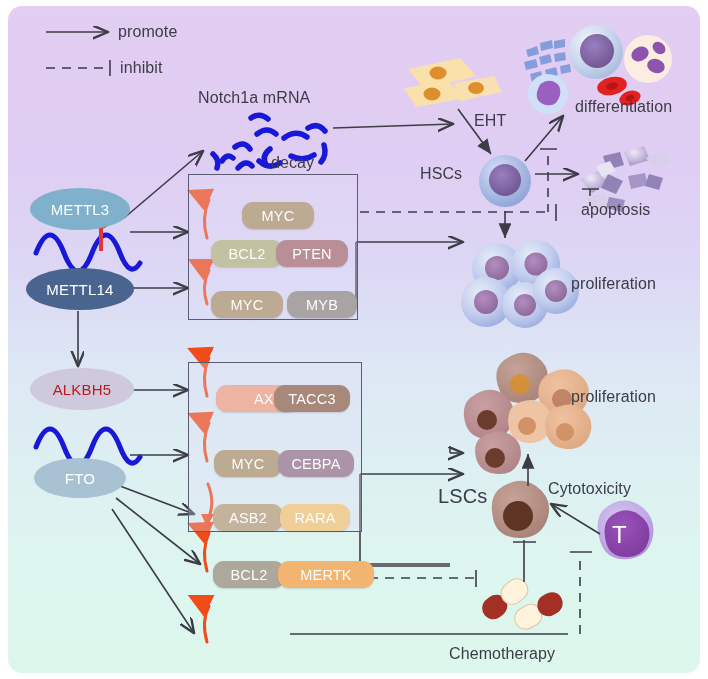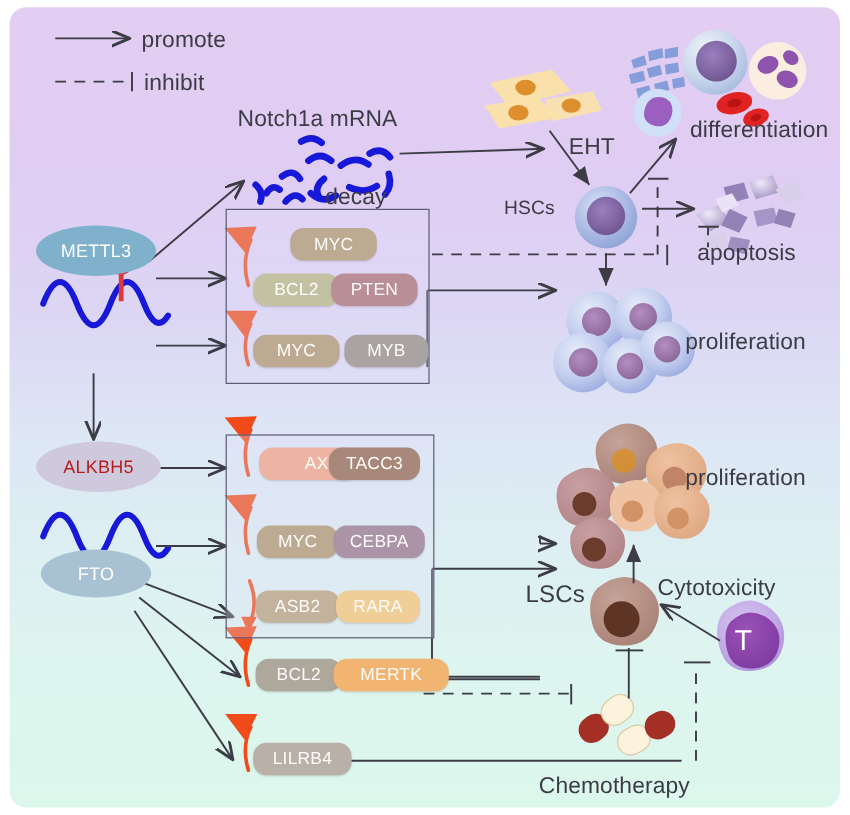--- a/index.html
+++ b/index.html
@@ -1,24 +1,24 @@
 <!DOCTYPE html>
 <html><head>
 <meta charset="utf-8">
 <style>
   html,body{margin:0;padding:0;background:#ffffff;}
   body{width:708px;height:679px;font-family:"Liberation Sans",sans-serif;}
   #figure{position:relative;width:708px;height:679px;overflow:hidden;}
   #canvasRoot{position:absolute;left:8px;top:6px;width:692px;height:667px;border-radius:14px;overflow:hidden;
     background:linear-gradient(to bottom,#e3cdf2 0%,#e0cdf3 22%,#dcd6f4 38%,#dde7f5 54%,#ddeff2 68%,#ddf5ef 82%,#dcf7ec 100%);}
   svg.layer{position:absolute;left:0;top:0;width:692px;height:667px;}
-  .lbl{position:absolute;color:#3c3c46;font-size:19px;white-space:nowrap;letter-spacing:.1px;}
+  .lbl{position:absolute;color:#3c3c46;font-size:16px;white-space:nowrap;letter-spacing:.1px;}
   .pill{position:absolute;display:flex;align-items:center;justify-content:center;
     border-radius:11px;color:#fdfcfa;font-size:14.5px;letter-spacing:.2px;height:27px;
-    box-shadow:0 1px 1.5px rgba(80,60,60,.18);}
+    box-shadow:0 1px 1.5px rgba(80,60,60,.18);margin-top:12px;}
   .enz{position:absolute;display:flex;align-items:center;justify-content:center;
     border-radius:50%;color:#fff;font-size:15px;letter-spacing:.2px;}
   .boxgrp{position:absolute;border:1.5px solid #5b5b72;background:rgba(226,222,247,.30);}
 </style>
 </head>
 <body>
 
 <div id="figure">
   <div id="canvasRoot">
 
@@ -314,20 +314,23 @@
         <path d="M193 508 L199 521 L206 508" fill="#f04b18" stroke="none"></path>
       </g>
     </svg>
 
     <div class="boxgrp" style="left:180px;top:168px;width:168px;height:144px;"></div>
     <div class="boxgrp" style="left:180px;top:356px;width:172px;height:168px;"></div>
 
     <div class="enz" style="left:22px;top:182px;width:100px;height:42px;background:#7fb0cc;">
       <span>METTL3</span>
     </div>
+    <div class="enz" style="left:18px;top:262px;width:108px;height:42px;background:#4a6490;">
+      <span>METTL14</span>
+    </div>
     <div class="enz" style="left:22px;top:362px;width:104px;height:42px;background:#cfc9de;color:#b91c1c;">
       <span>ALKBH5</span>
     </div>
     <div class="enz" style="left:26px;top:452px;width:92px;height:40px;background:#a8c2d4;">
       <span>FTO</span>
     </div>
 
     <div class="pill" style="left:234px;top:184px;width:72px;background:#bdaa92;">
       <span>MYC</span>
     </div>
@@ -361,23 +364,20 @@
     </div>
     <div class="pill" style="left:272px;top:486px;width:70px;background:#f0ce97;">
       <span>RARA</span>
     </div>
 
     <div class="pill" style="left:205px;top:543px;width:72px;background:#ada79c;">
       <span>BCL2</span>
     </div>
     <div class="pill" style="left:270px;top:543px;width:96px;background:#f2b471;align-items:center;">
       <span>MERTK</span>
-    </div>
-    <div class="pill" style="left:203px;top:613px;width:82px;background:#b9b1a7;">
-      <span>LILRB4</span>
     </div>
 
     <div class="lbl" style="left:110px;top:17px;">promote</div>
     <div class="lbl" style="left:112px;top:53px;">inhibit</div>
 
     <div class="lbl" style="left:190px;top:83px;">Notch1a mRNA</div>
     <div class="lbl" style="left:263px;top:148px;">decay</div>
 
     <div class="lbl" style="left:466px;top:106px;">EHT</div>
     <div class="lbl" style="left:412px;top:159px;font-size:16px;">HSCs</div>

